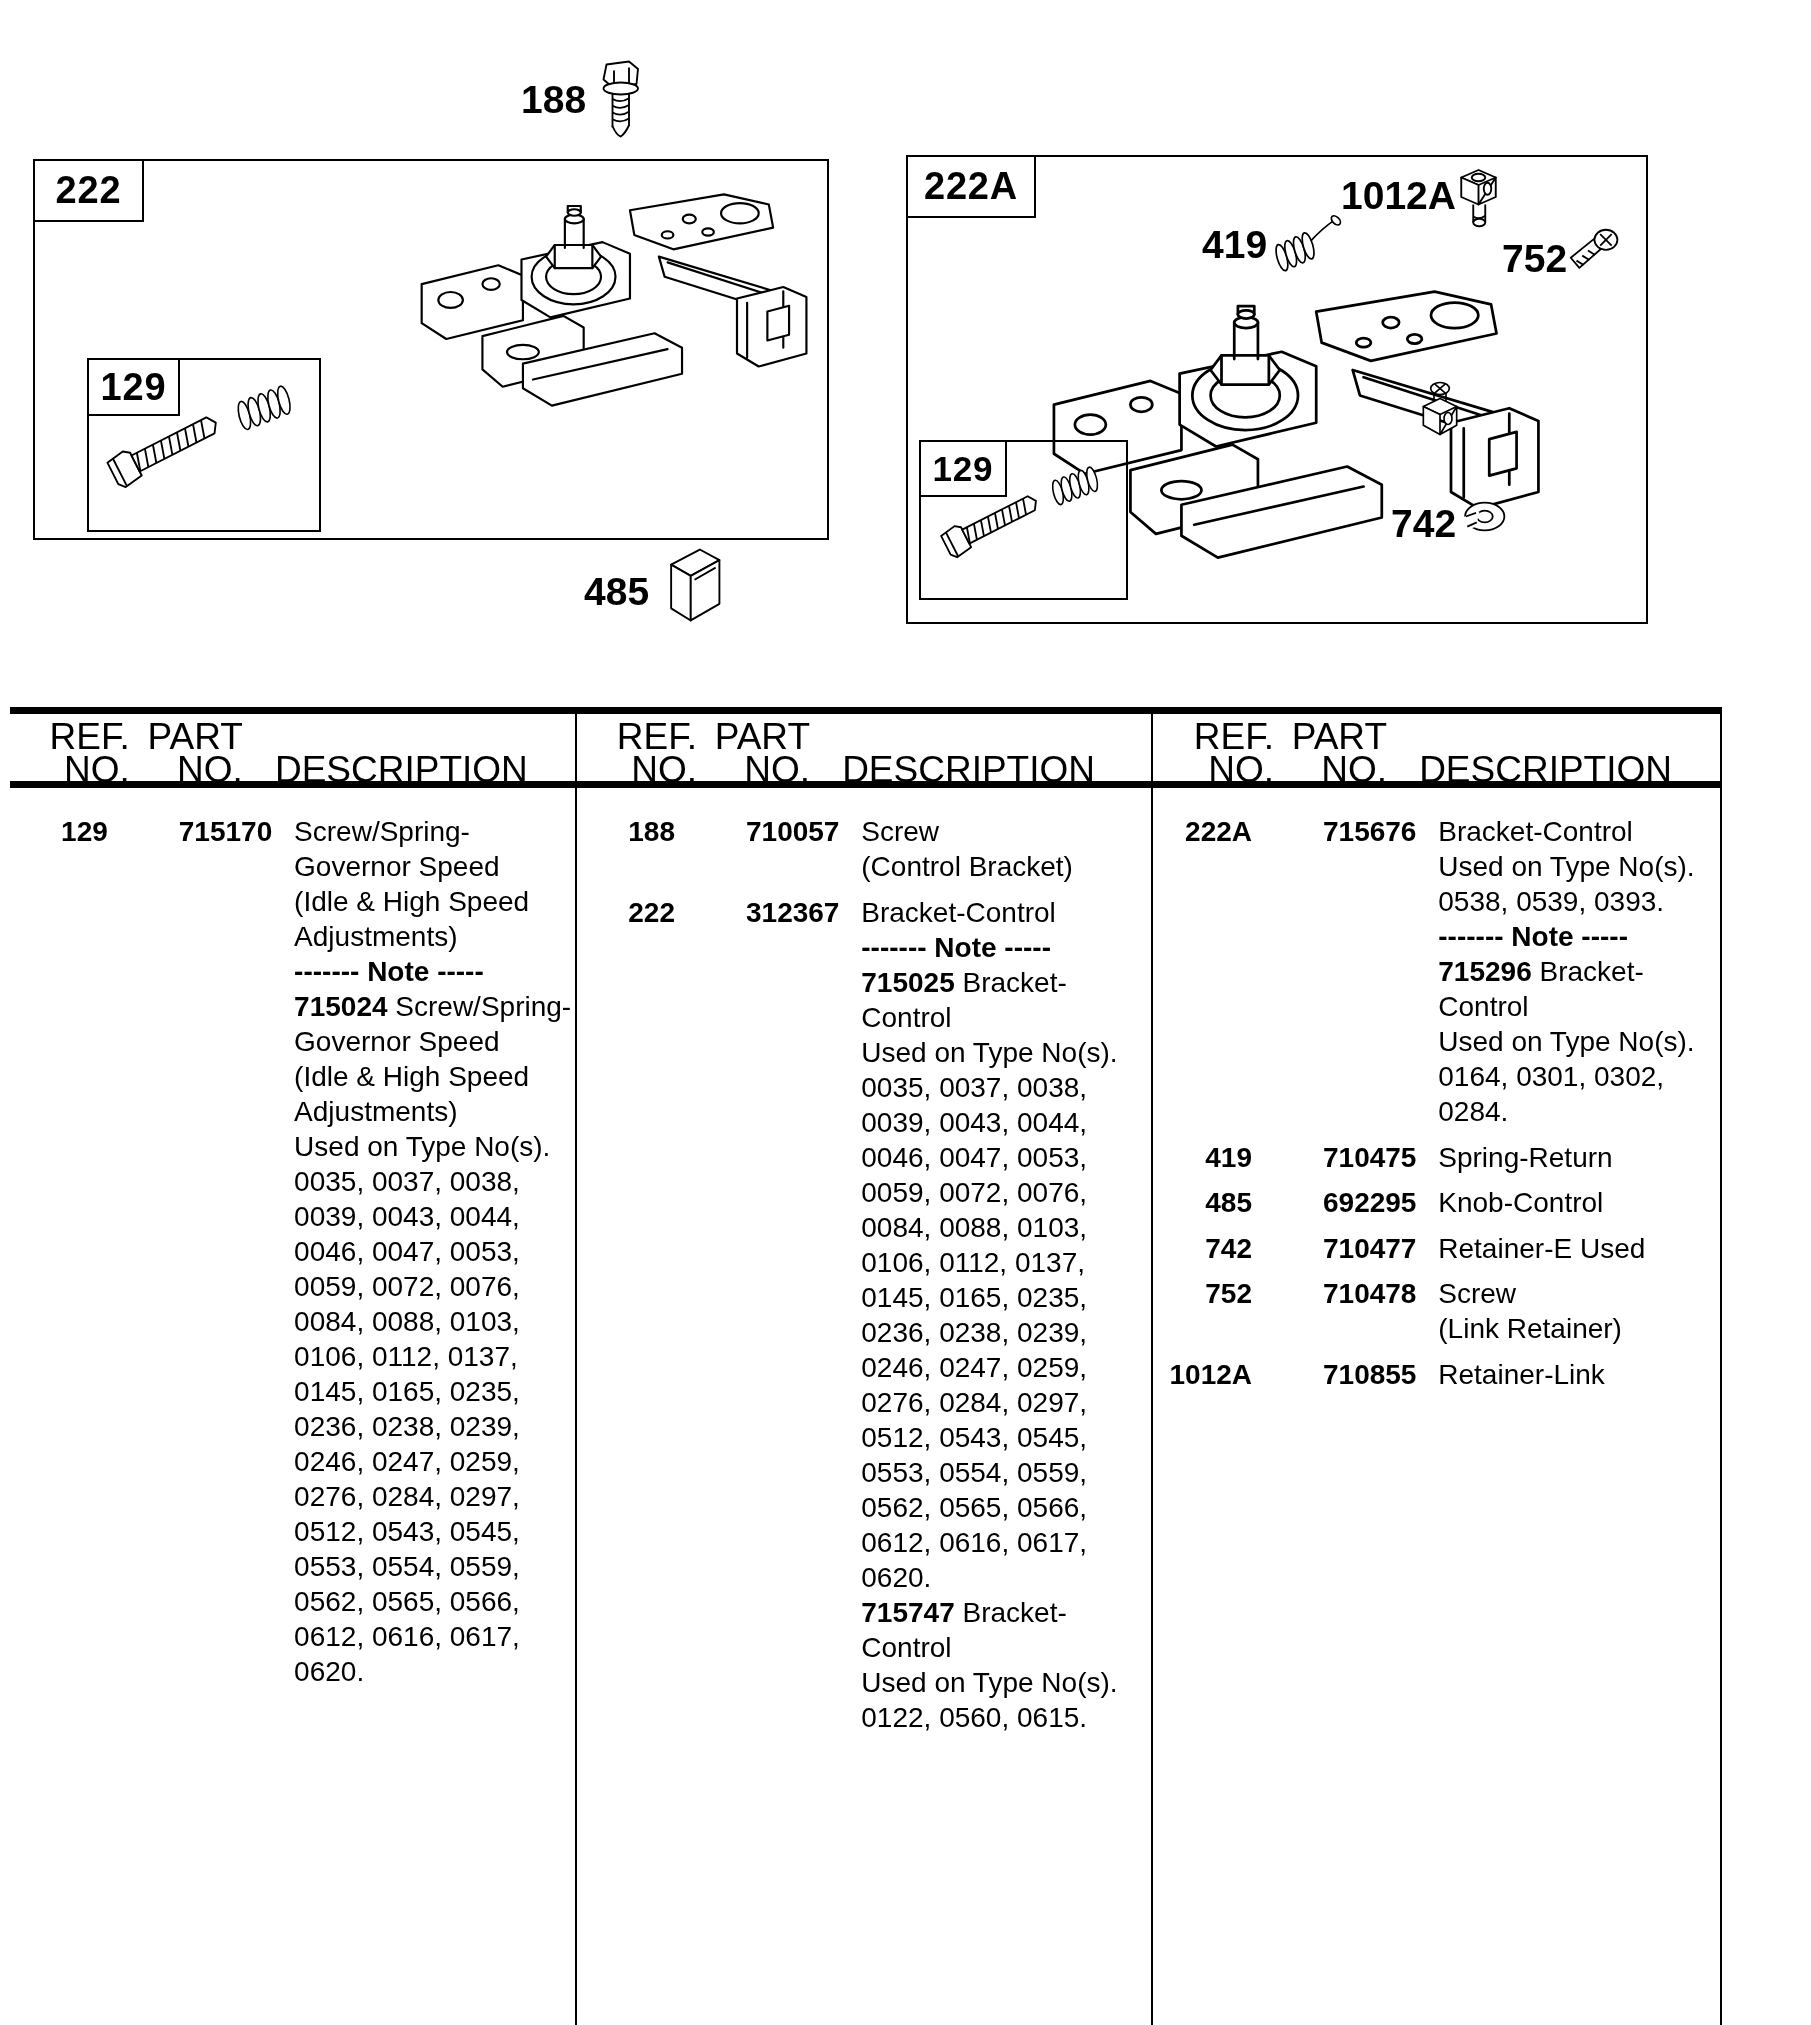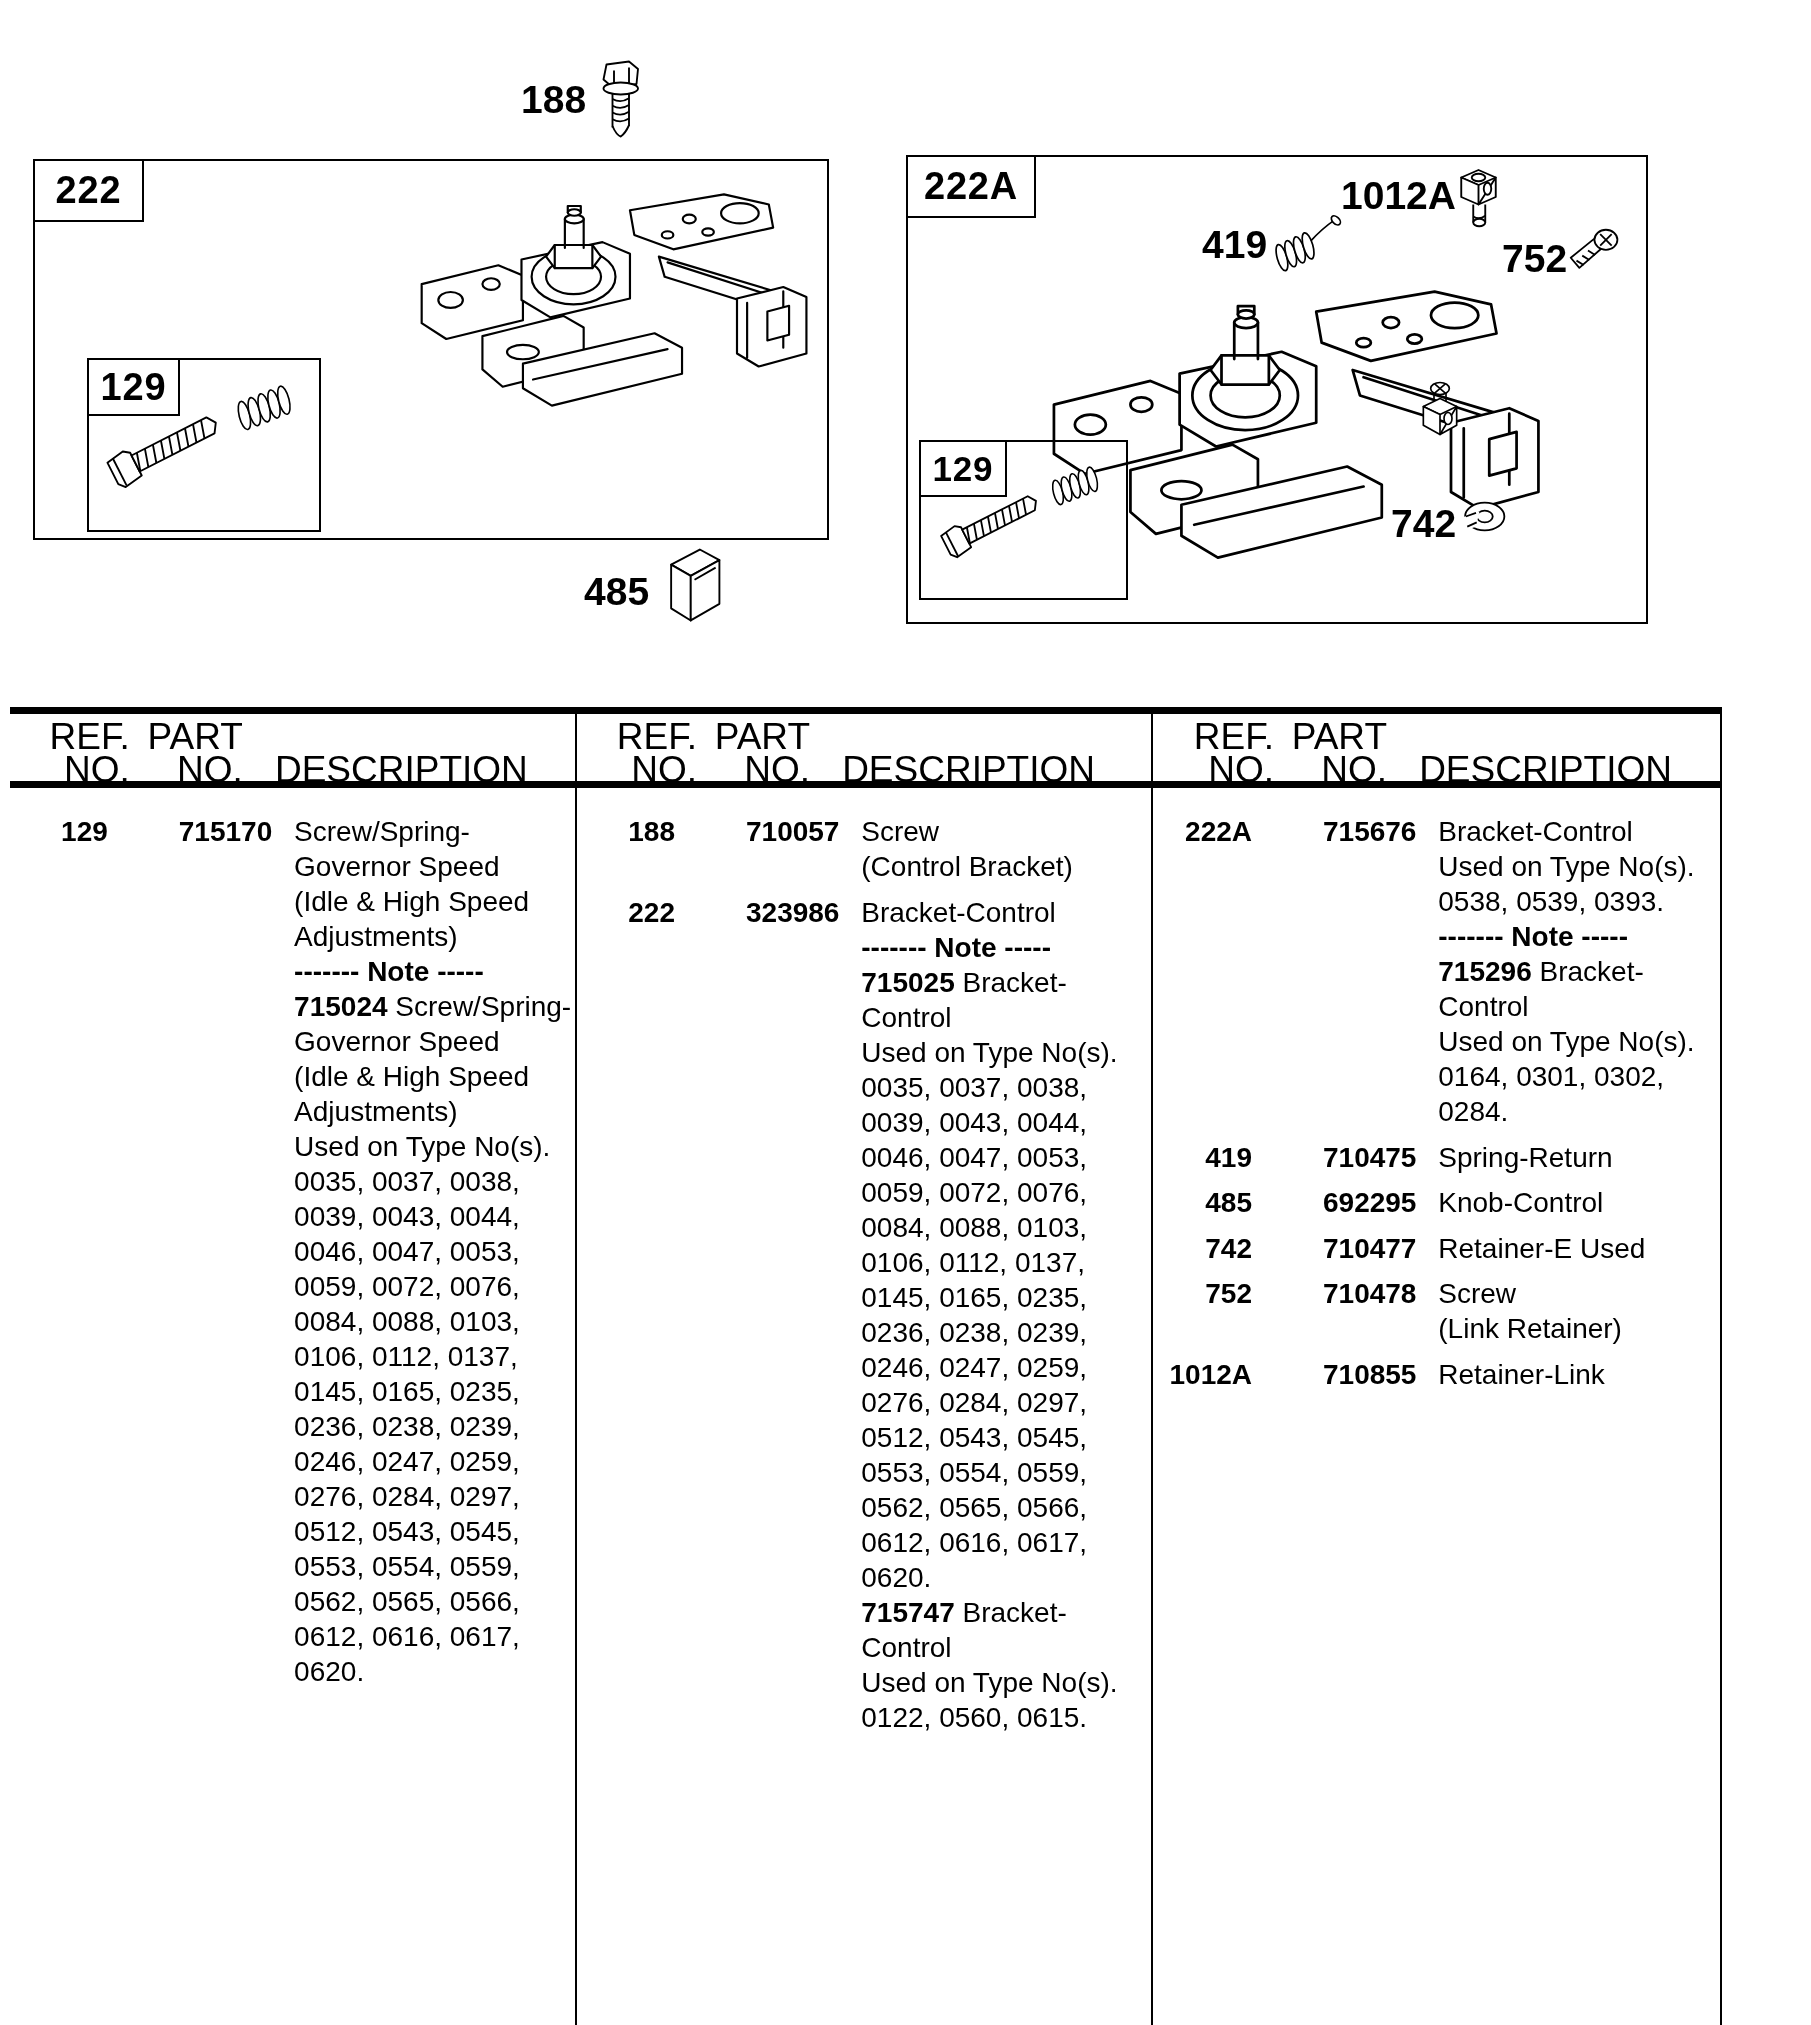--- a/index.html
+++ b/index.html
@@ -268,21 +268,21 @@
         <div class="trow">
           <div class="tref">188</div>
           <div class="tpart">710057</div>
           <div class="tdesc">
             <div class="dline"><span>Screw</span></div>
             <div class="dline"><span>(Control Bracket)</span></div>
           </div>
         </div>
         <div class="trow">
           <div class="tref">222</div>
-          <div class="tpart">323986</div>
+          <div class="tpart">312367</div>
           <div class="tdesc">
             <div class="dline"><span>Bracket-Control</span></div>
             <div class="dline"><span class="b">------- Note -----</span></div>
             <div class="dline"><span class="b">715025</span><span> Bracket-</span></div>
             <div class="dline"><span>Control</span></div>
             <div class="dline"><span>Used on Type No(s).</span></div>
             <div class="dline"><span>0035, 0037, 0038,</span></div>
             <div class="dline"><span>0039, 0043, 0044,</span></div>
             <div class="dline"><span>0046, 0047, 0053,</span></div>
             <div class="dline"><span>0059, 0072, 0076,</span></div>

